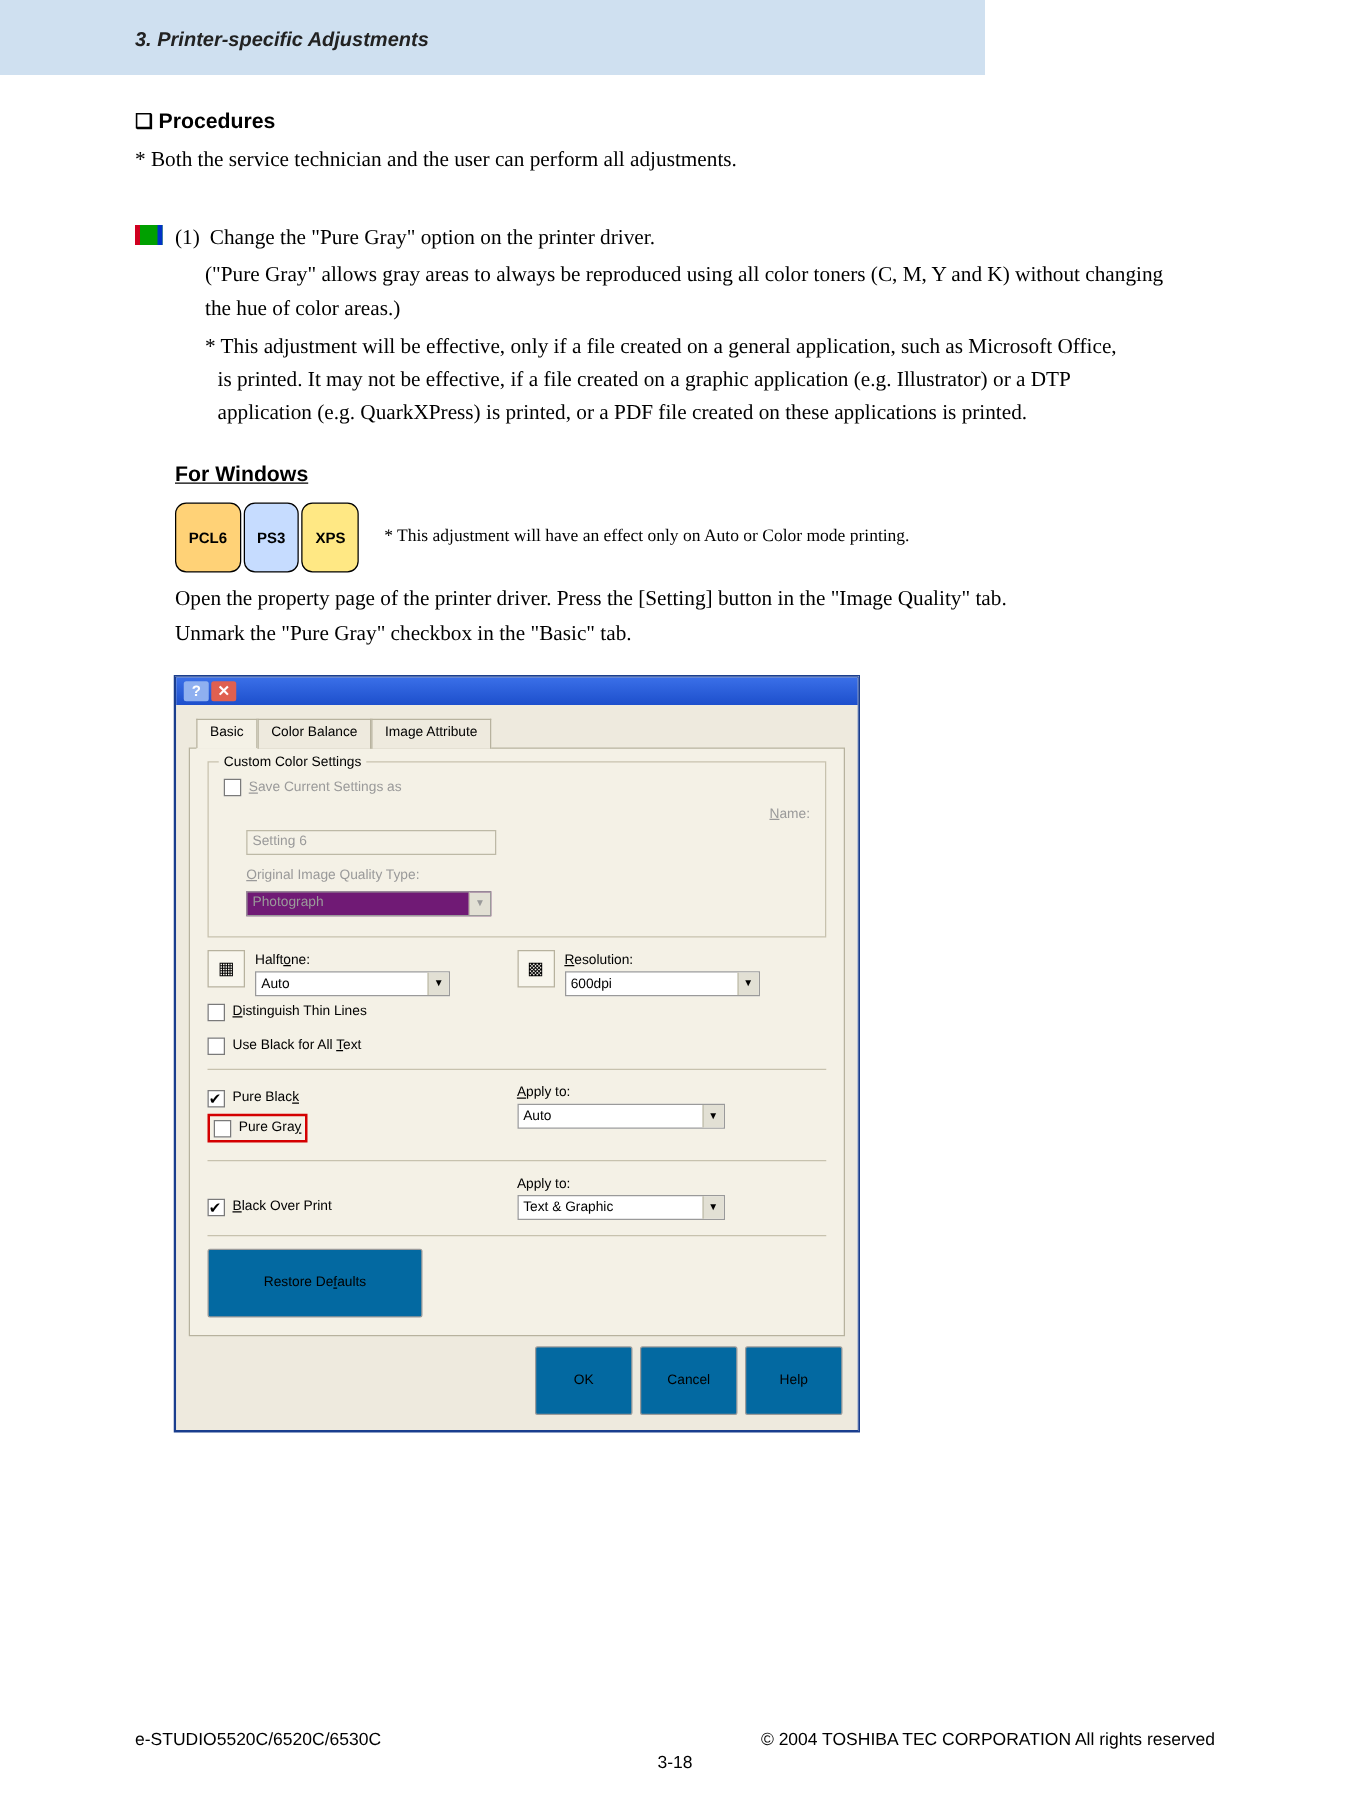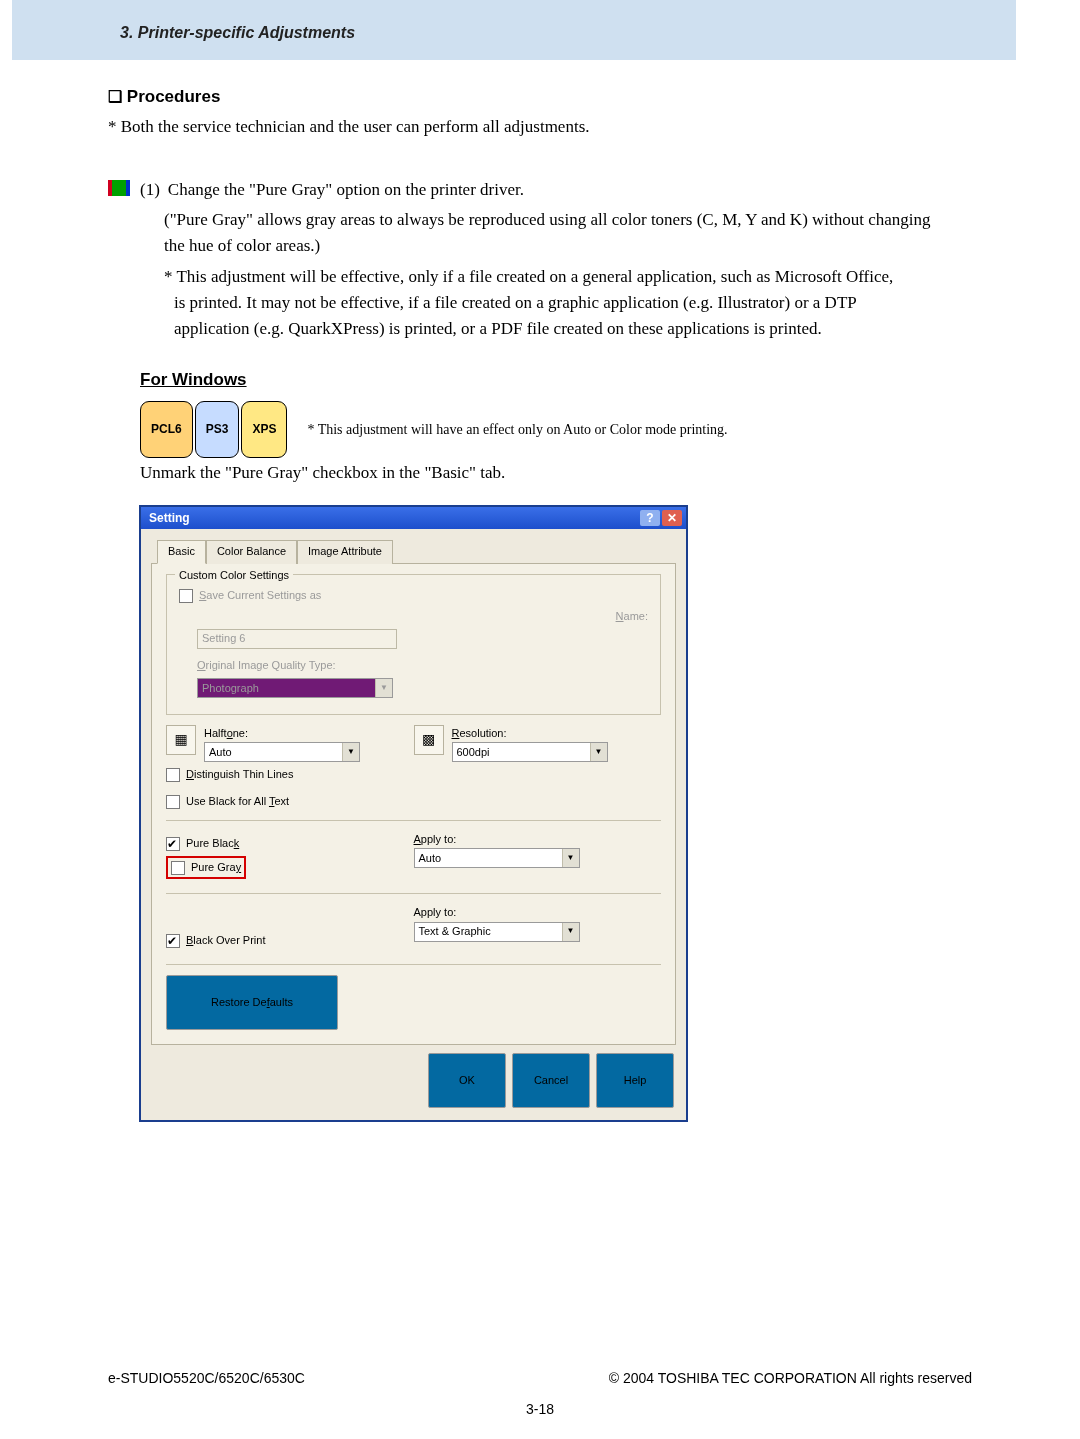--- a/index.html
+++ b/index.html
@@ -11,22 +11,22 @@
     background: #fff;
   }
   .page {
     width: 1080px;
     min-height: 1439px;
     position: relative;
   }
   .header-band {
     background: #cfe0f0;
     height: 60px;
-    width: 1004px;
-    margin-left: 12px;
+    width: 788px;
+    margin-left: 0;
     position: relative;
   }
   .header-text {
     position: absolute;
     left: 108px;
     bottom: 18px;
     font-family: Arial, Helvetica, sans-serif;
     font-weight: bold;
     font-style: italic;
     font-size: 16px;
@@ -281,21 +281,21 @@
   }
   .dlg-button.lg { width: 170px; }
   .button-row {
     display: flex;
     justify-content: flex-end;
     gap: 6px;
     padding: 8px 2px 2px 2px;
   }
   .footer {
     position: absolute;
-    bottom: 53px;
+    bottom: 40px;
     left: 108px;
     right: 108px;
     display: flex;
     justify-content: space-between;
     font-family: Arial, Helvetica, sans-serif;
     font-size: 14px;
   }
   .footer-center {
     position: absolute;
     bottom: 22px;
@@ -338,25 +338,25 @@
 
     <div class="for-windows">For Windows</div>
 
     <div class="badges-row">
       <span class="badge pcl6">PCL6</span>
       <span class="badge ps3">PS3</span>
       <span class="badge xps">XPS</span>
       <span class="badge-note">* This adjustment will have an effect only on Auto or Color mode printing.</span>
     </div>
 
+    <div class="instr">Open the property page of the printer driver.  Press the [Setting] button in the "Image Quality" tab.</div>
     <div class="instr" style="margin-top:2px;">Unmark the "Pure Gray" checkbox in the "Basic" tab.</div>
 
     <div class="dialog">
       <div class="titlebar">
-        <span class="title-text">Setting</span>
         <span class="sysbtn help-btn">?</span>
         <span class="sysbtn close-btn">✕</span>
       </div>
       <div class="dlg-body">
         <div class="tabs">
           <div class="tab active">Basic</div>
           <div class="tab">Color Balance</div>
           <div class="tab">Image Attribute</div>
         </div>
         <div class="tab-panel">
@@ -440,21 +440,21 @@
                 <span>Auto</span>
                 <span class="arrow">▼</span>
               </div>
             </div>
           </div>
 
           <div class="section-sep"></div>
 
           <div class="two-col">
             <div class="col">
-              <div class="formrow" style="margin-top:28px;">
+              <div class="formrow" style="margin-top:18px;">
                 <span class="checkbox checked"></span>
                 <span><span class="un">B</span>lack Over Print</span>
               </div>
             </div>
             <div class="col">
               <div>Apply to:</div>
               <div class="dropdown" style="width:160px;">
                 <span>Text &amp; Graphic</span>
                 <span class="arrow">▼</span>
               </div>

